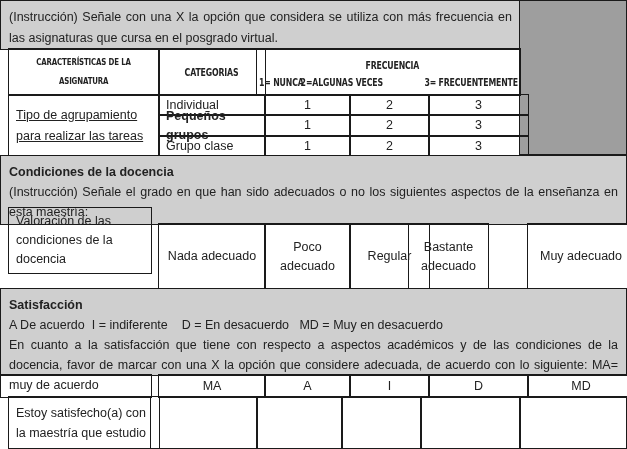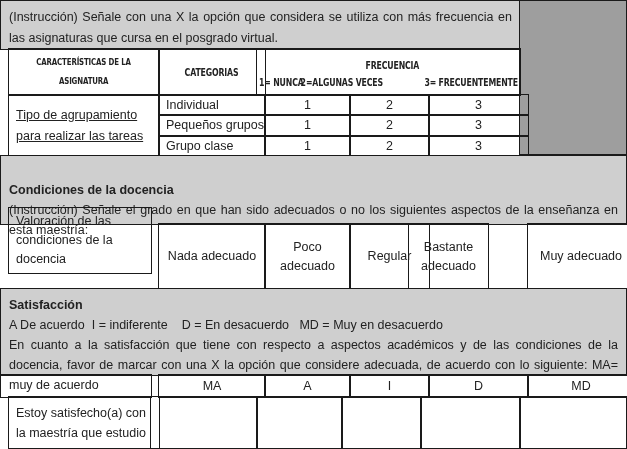--- a/index.html
+++ b/index.html
@@ -39,31 +39,31 @@
   </div>
 </div>
 
 <div class="abs b cell left" style="left:0;top:94px;width:152px;height:63px;line-height:21px;text-decoration:underline;">Tipo de agrupamiento para realizar las tareas</div>
 
 <div class="abs b cell left" style="left:150px;top:94px;width:108px;height:22px;">Individual</div>
 <div class="abs b cell" style="left:256px;top:94px;width:87px;height:22px;">1</div>
 <div class="abs b cell" style="left:341px;top:94px;width:81px;height:22px;">2</div>
 <div class="abs b cell" style="left:420px;top:94px;width:101px;height:22px;">3</div>
 
-<div class="abs b cell left" style="left:150px;top:114px;width:108px;height:23px;">Pequeños grupos</div>
+<div class="abs b cell left" style="left:150px;top:114px;width:108px;height:23px;font-weight:bold;">Pequeños grupos</div>
 <div class="abs b cell" style="left:256px;top:114px;width:87px;height:23px;">1</div>
 <div class="abs b cell" style="left:341px;top:114px;width:81px;height:23px;">2</div>
 <div class="abs b cell" style="left:420px;top:114px;width:101px;height:23px;">3</div>
 
 <div class="abs b cell left" style="left:150px;top:135px;width:108px;height:22px;">Grupo clase</div>
 <div class="abs b cell" style="left:256px;top:135px;width:87px;height:22px;">1</div>
 <div class="abs b cell" style="left:341px;top:135px;width:81px;height:22px;">2</div>
 <div class="abs b cell" style="left:420px;top:135px;width:101px;height:22px;">3</div>
 
-<div class="abs b gray instr" style="left:0;top:155px;width:627px;height:70px;padding-top:24px;line-height:20px;">
+<div class="abs b gray instr" style="left:0;top:155px;width:627px;height:70px;padding-top:6px;line-height:20px;">
   <div class="title">Condiciones de la docencia</div>
   <div>(Instrucción) Señale el grado en que han sido adecuados o no los siguientes aspectos de la enseñanza en esta maestría:</div>
 </div>
 
 <div class="abs b cell left" style="left:0;top:207px;width:144px;height:67px;">Valoración de las condiciones de la docencia</div>
 <div class="abs b cell" style="left:150px;top:223px;width:108px;height:67px;">Nada adecuado</div>
 <div class="abs b cell" style="left:256px;top:223px;width:87px;height:67px;padding:0 18px;">Poco adecuado</div>
 <div class="abs b cell" style="left:341px;top:223px;width:81px;height:67px;">Regular</div>
 <div class="abs b cell" style="left:400px;top:223px;width:81px;height:67px;padding:0 29px;">Bastante adecuado</div>
 <div class="abs b cell" style="left:519px;top:223px;width:108px;height:67px;">Muy adecuado</div>

